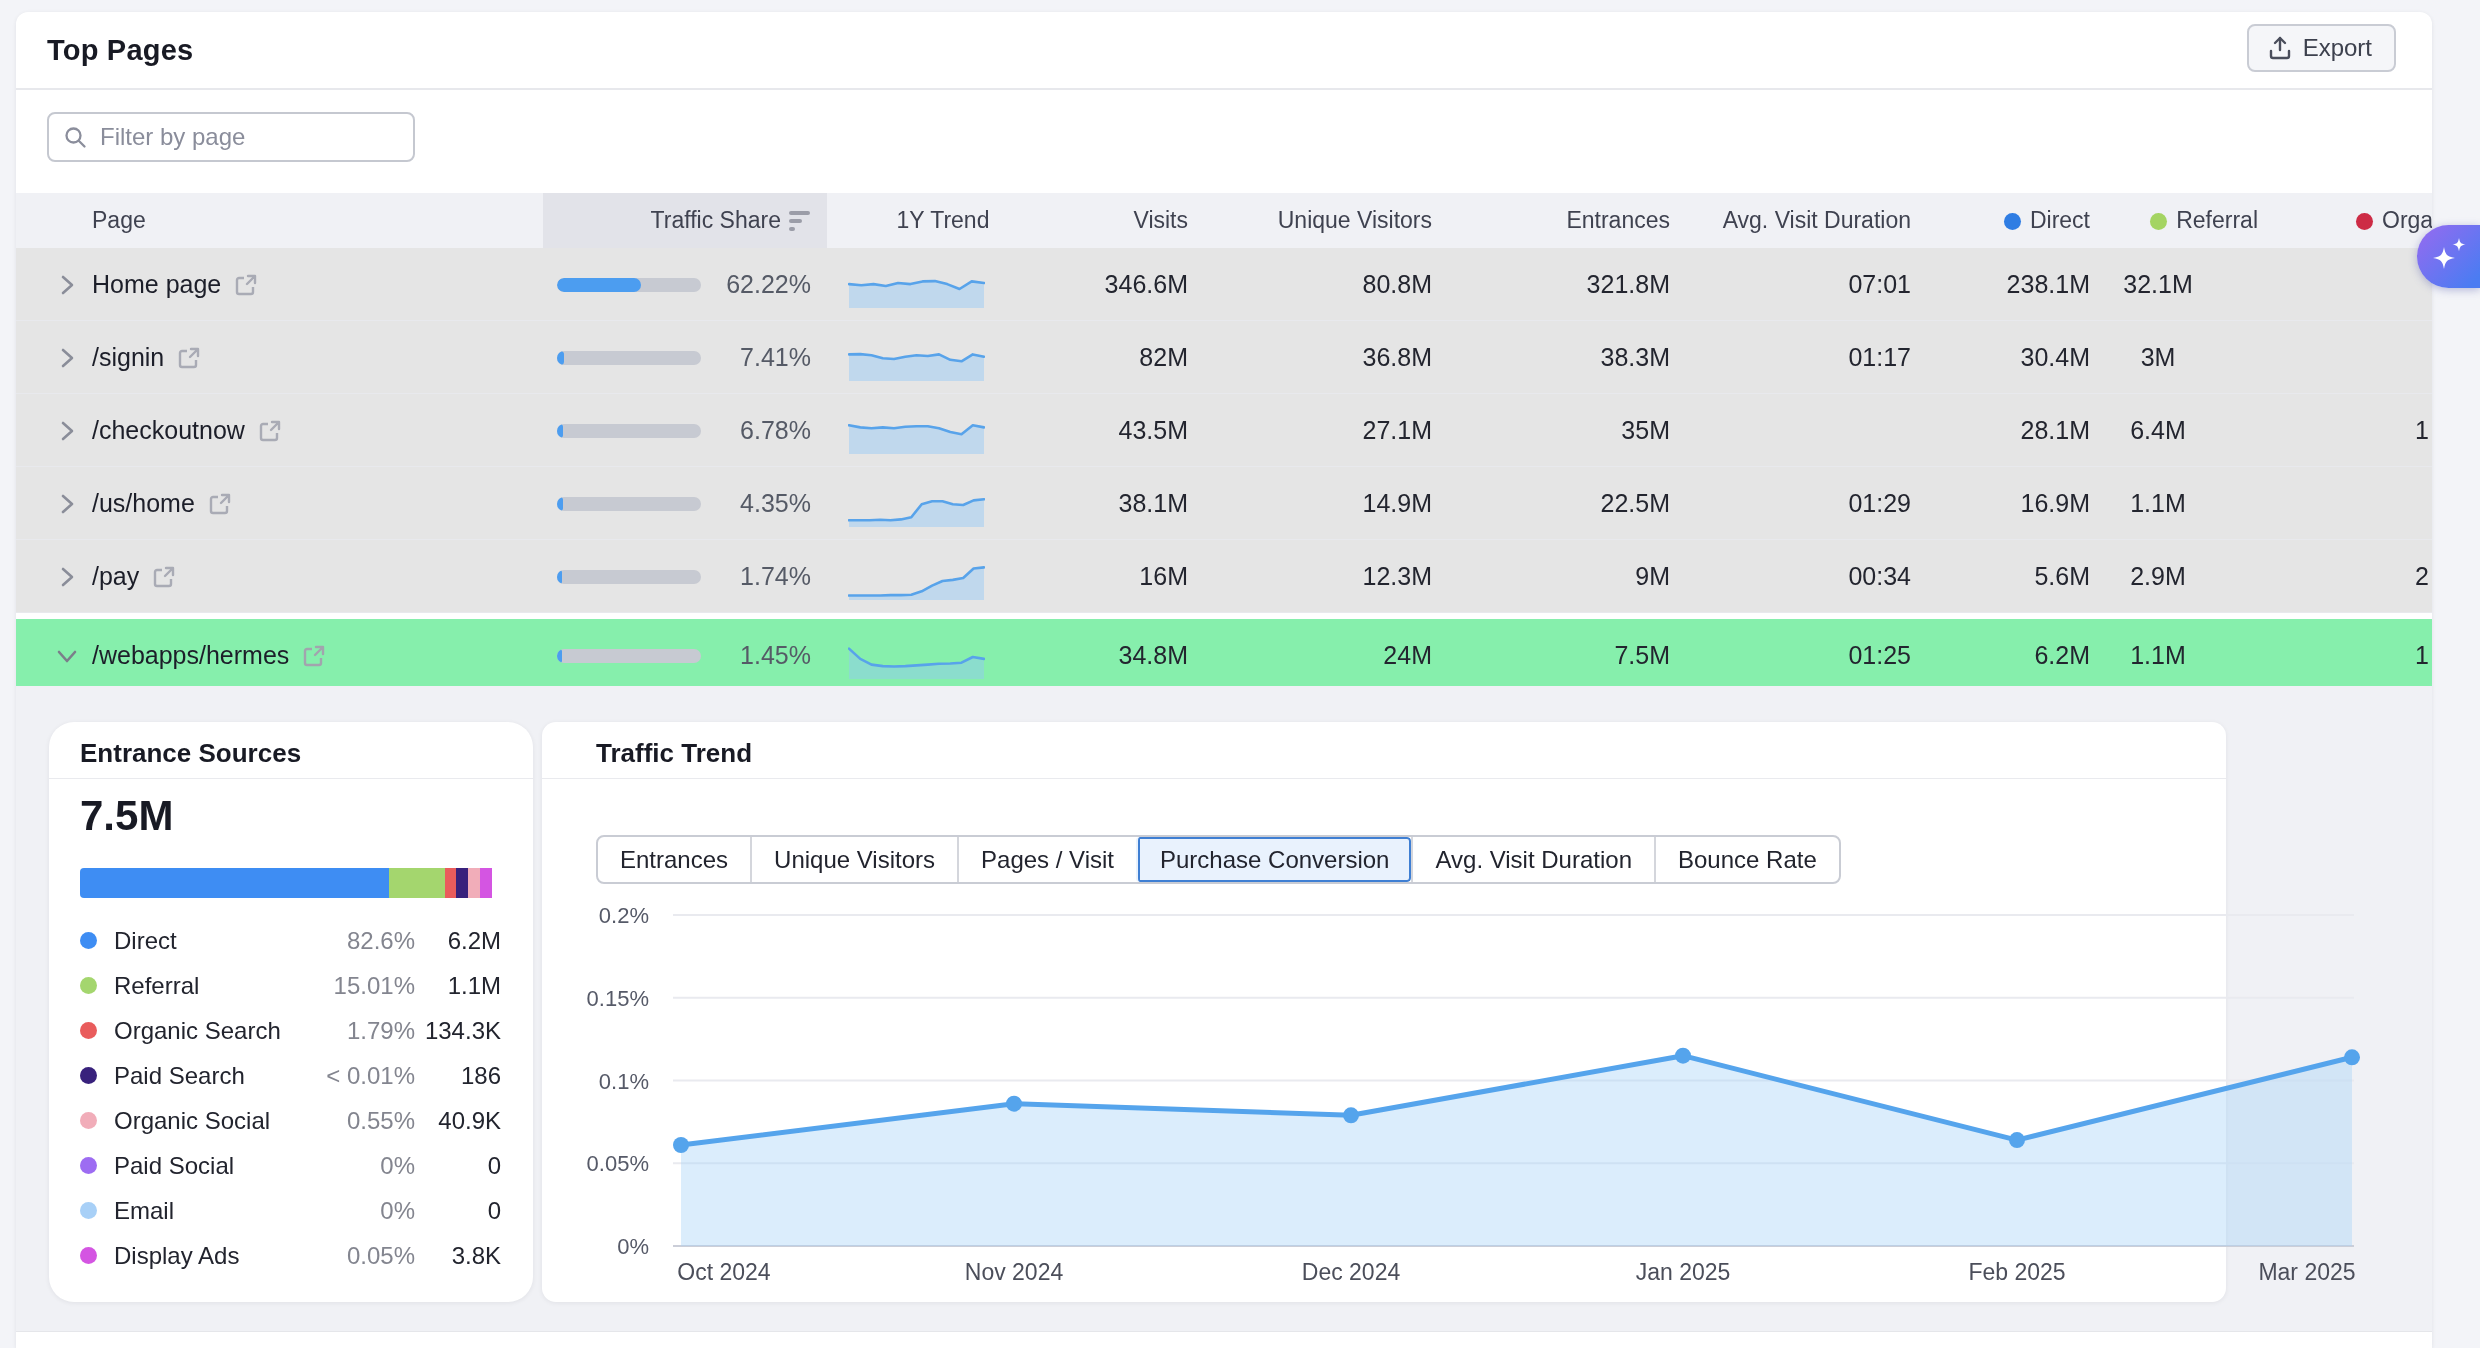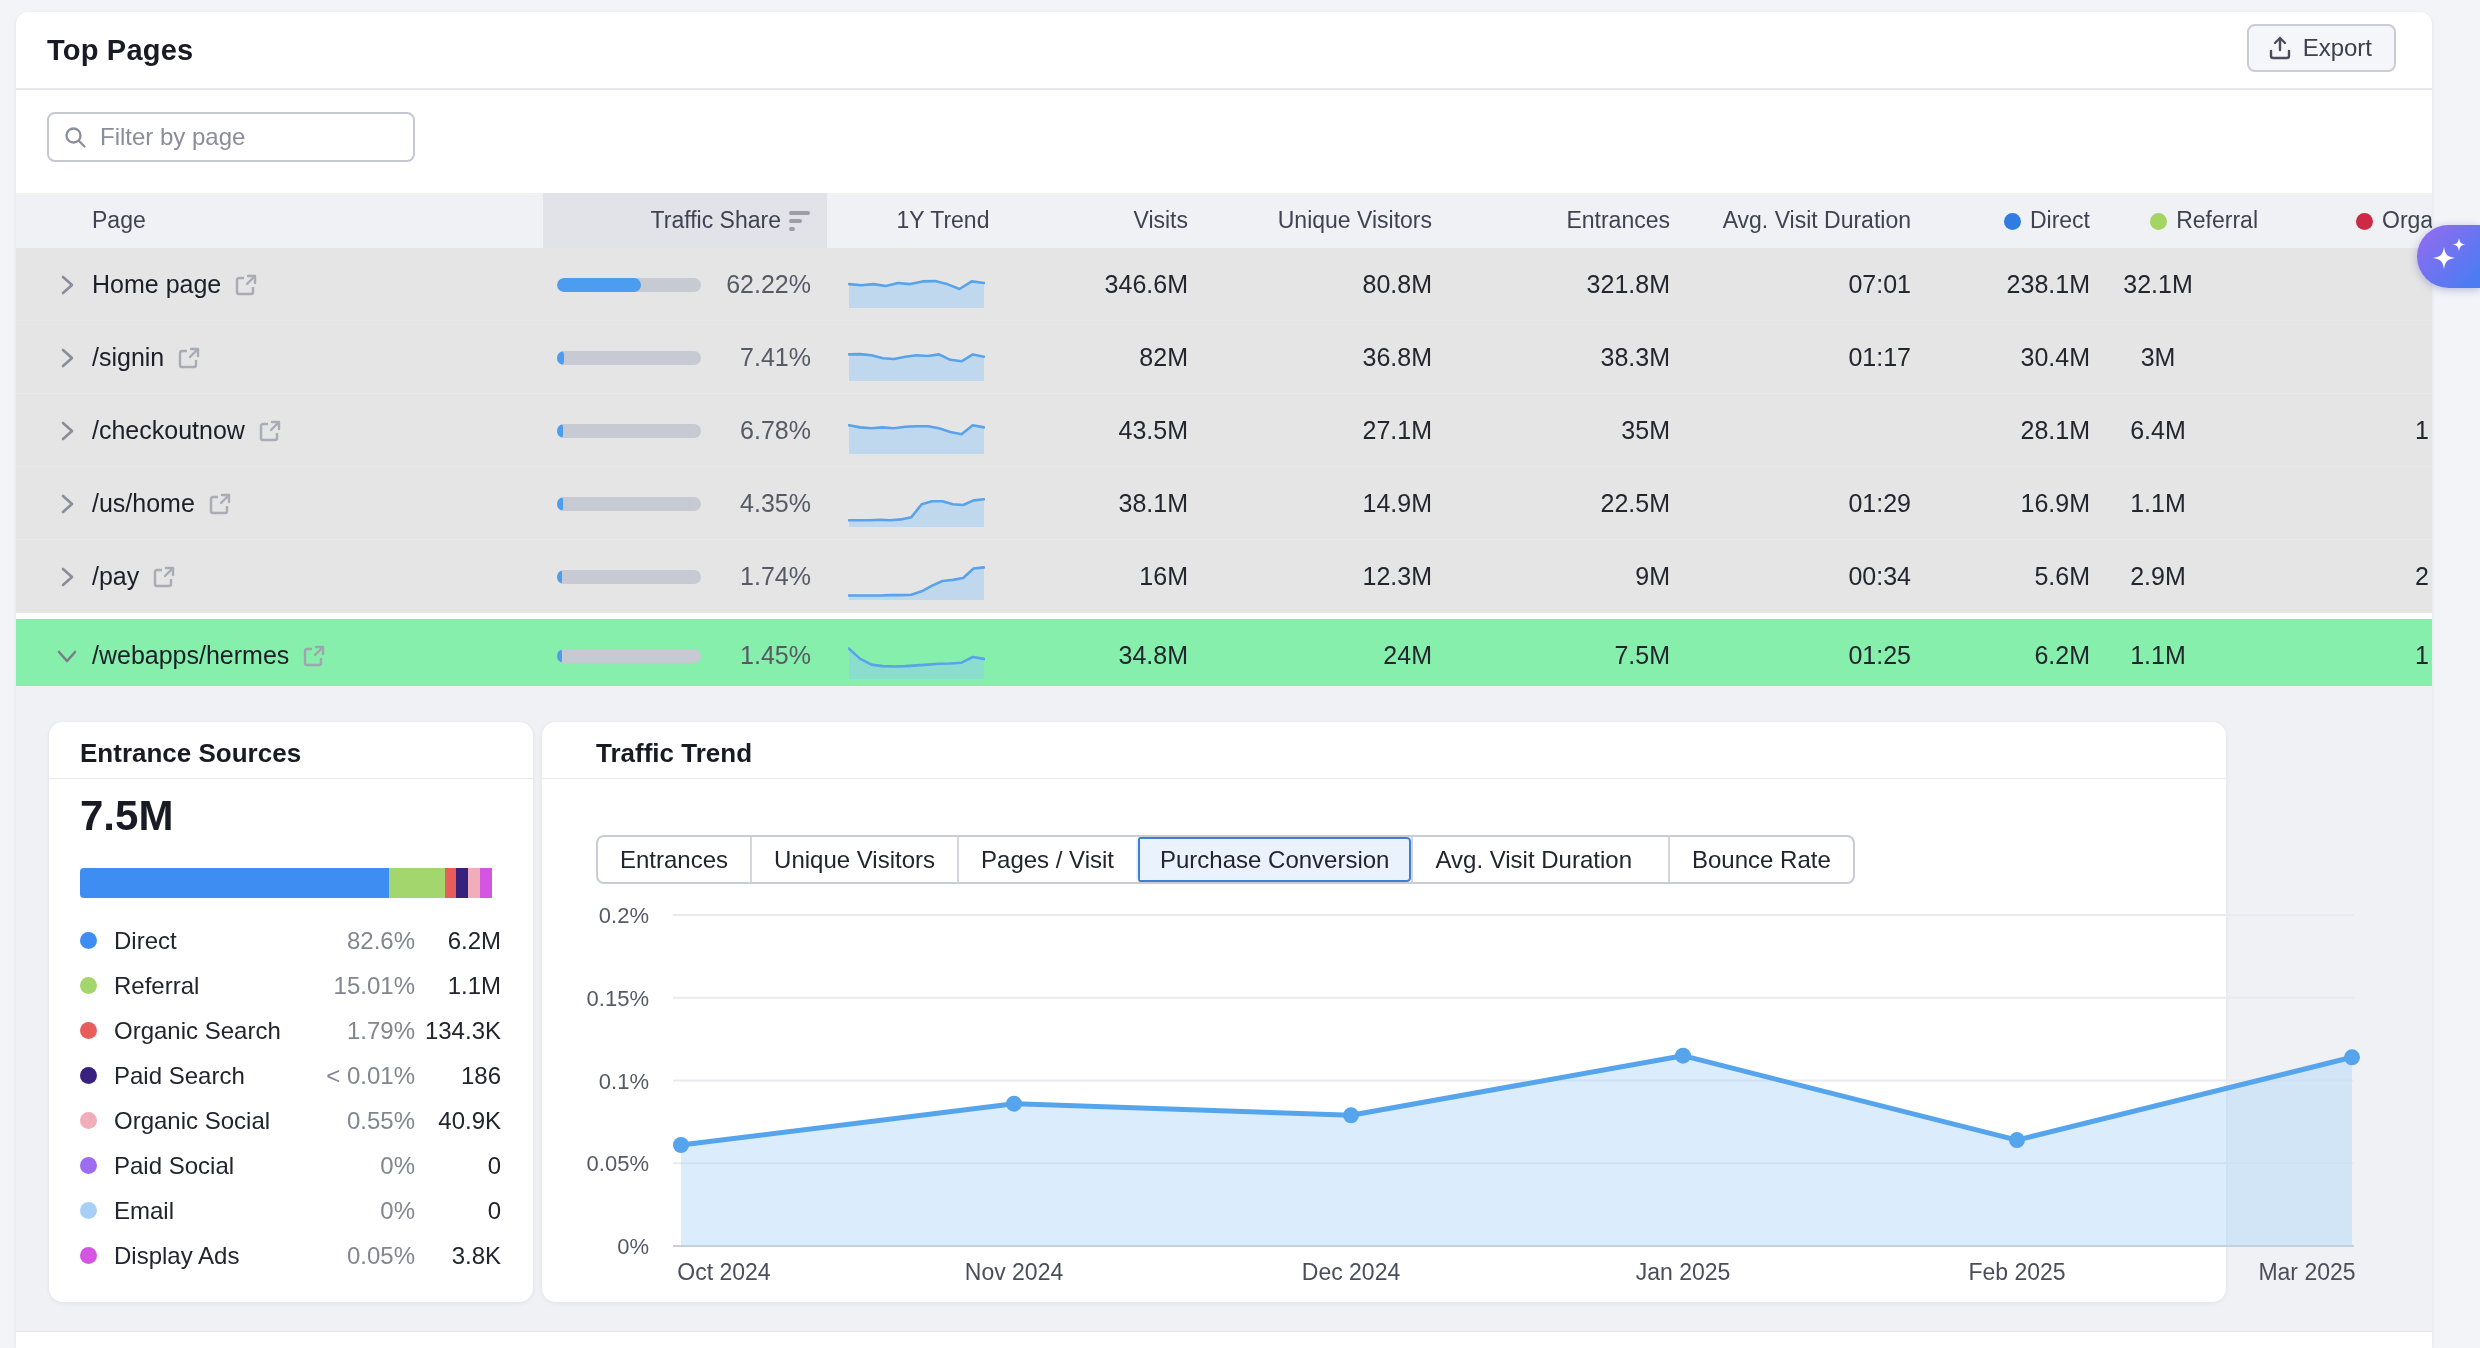--- a/index.html
+++ b/index.html
@@ -62,37 +62,37 @@
   .c-direct{left:1874px;width:200px;}
   .c-referral{left:2042px;width:200px;text-align:center;}
   .c-organic{left:2399px;width:90px;text-align:left;}
 
   
   .expanded-area{position:absolute;left:0;top:674px;width:100%;height:645px;background:#f0f1f5;}
   .panel{position:absolute;top:36px;height:580px;background:#fff;border-radius:14px;box-shadow:0 1px 5px rgba(28,30,40,.07);}
   .panel-title{position:absolute;left:31px;top:16px;font-size:26px;font-weight:bold;color:#181a24;}
   .panel-div{position:absolute;left:0;top:56px;width:100%;height:1px;background:#e9eaee;}
 
-  .p-entr{left:33px;width:484px;}
+  .p-entr{left:33px;width:484px;border-radius:25px;}
   .total{position:absolute;left:31px;top:70px;font-size:42px;font-weight:bold;color:#181a24;}
   .stackbar{position:absolute;left:31px;top:146px;width:421px;height:30px;border-radius:4px;overflow:hidden;display:flex;}
   .stackbar i{display:block;height:30px;}
   .legend{position:absolute;left:0;top:196px;width:100%;}
   .litem{position:relative;height:45px;}
   .litem .dot{position:absolute;left:31px;top:14px;margin:0;}
   .l-label{position:absolute;left:65px;top:0;height:45px;line-height:45px;font-size:24px;color:#22242e;}
   .l-pct{position:absolute;left:166px;top:0;width:200px;height:45px;line-height:45px;text-align:right;font-size:24px;color:#83858f;}
   .l-val{position:absolute;left:252px;top:0;width:200px;height:45px;line-height:45px;text-align:right;font-size:24px;color:#22242e;}
 
   .p-trend{left:526px;width:1684px;}
   .p-trend .panel-title{left:54px;}
   .segbar{position:absolute;left:54px;top:113px;display:inline-flex;background:#fff;border:2px solid #c9ccd4;border-radius:8px;}
   .seg{height:45px;line-height:45px;padding:0 22px;font-size:24px;color:#22242e;border-left:2px solid #d4d6dc;cursor:pointer;white-space:nowrap;}
   .seg:first-child{border-left:none;border-radius:6px 0 0 6px;}
-  .seg:last-child{border-radius:0 6px 6px 0;margin-left:14px;}
+  .seg:last-child{border-radius:0 6px 6px 0;}
   .seg.active{background:#e9f2fd;box-shadow:0 0 0 2px #3f7fd3 inset;border-left-color:transparent;border-radius:4px;}
   #trend-chart-box{position:absolute;left:0;top:170px;width:1841px;height:400px;}
   #trend-chart-box svg text{font-family:"Liberation Sans","DejaVu Sans",sans-serif;}
 
   .bottom-strip{position:absolute;left:0;top:1319px;width:100%;height:17px;background:#fff;border-top:1px solid #e5e6ea;}
 
   
   .ai-btn{position:absolute;left:2417px;top:225px;width:63px;height:63px;border-radius:34px 0 0 34px;
         background:linear-gradient(135deg,#8f6cf0 10%,#4b7cf2 90%);cursor:pointer;box-shadow:0 2px 8px rgba(60,70,160,.35);}
 </style>

